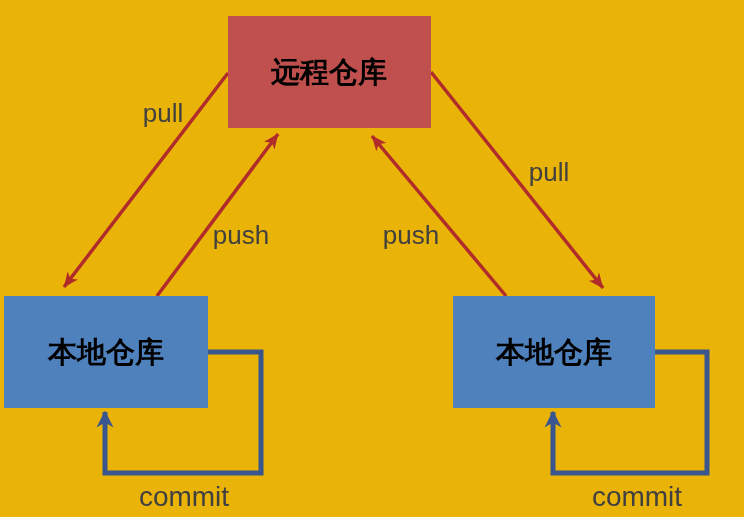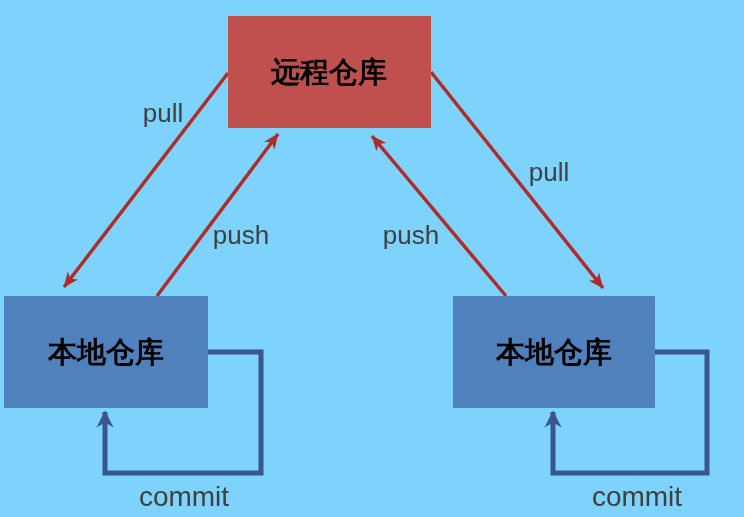--- a/index.html
+++ b/index.html
@@ -4,21 +4,21 @@
 <style>
   html, body {
     margin: 0;
     padding: 0;
     background: #ffffff;
   }
   .canvas {
     position: relative;
     width: 744px;
     height: 517px;
-    background: #7dd3fc;
+    background: #eab308;
     overflow: hidden;
     font-family: "Liberation Sans", "DejaVu Sans", sans-serif;
   }
   svg { display: block; }
   .box-label {
     font-family: "Liberation Sans", "DejaVu Sans", sans-serif;
     font-size: 29px;
     font-weight: 600;
   }
   .edge-label {

